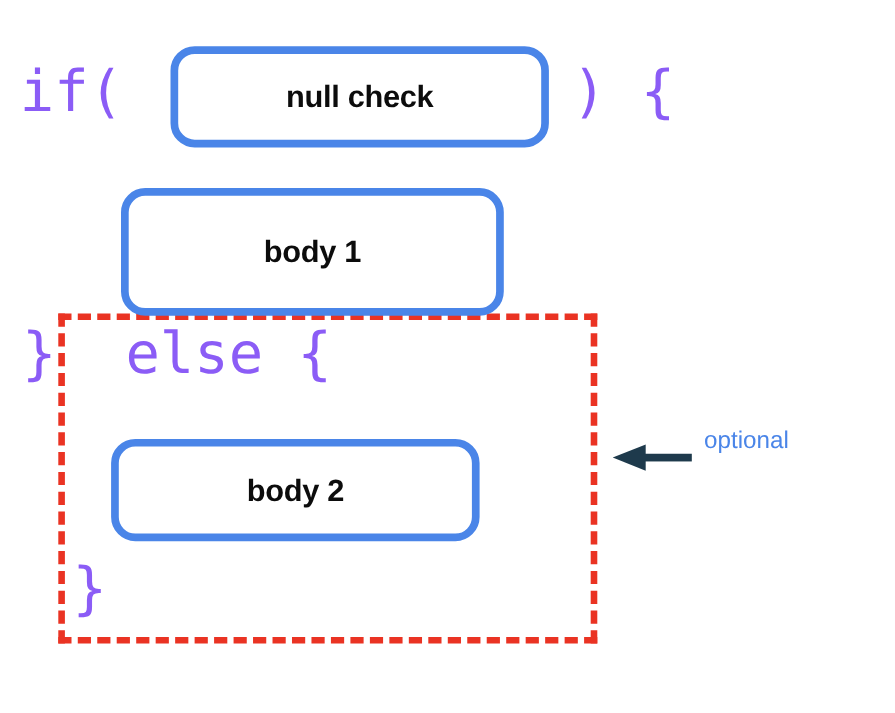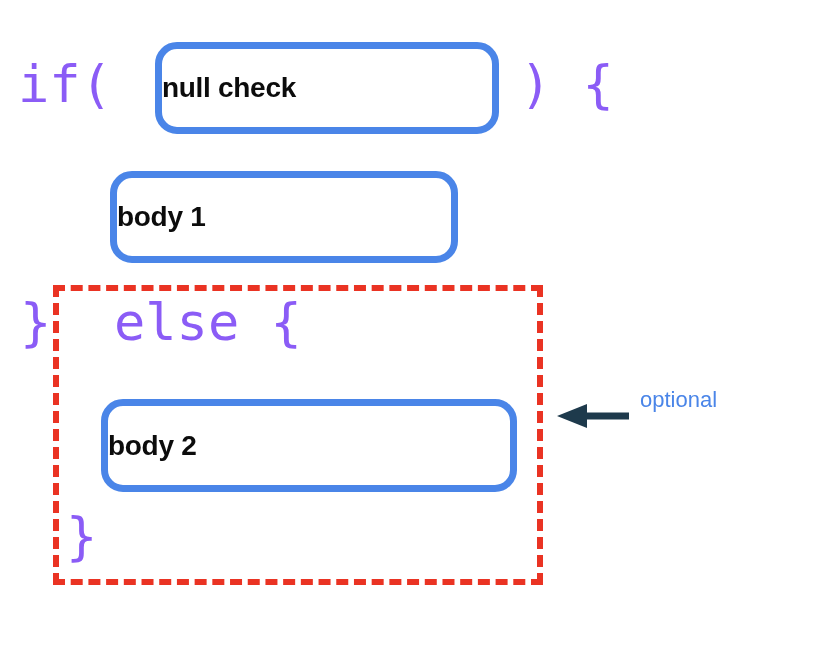--- a/index.html
+++ b/index.html
@@ -60,43 +60,43 @@
 
   
   .blue-box {
     position: absolute;
     box-sizing: border-box;
     background: #ffffff;
     border: 7px solid #4a85e8;
     border-radius: 22px;
     display: flex;
     align-items: center;
-    justify-content: flex-start;
+    justify-content: center;
     font-family: "Liberation Sans", sans-serif;
     font-weight: bold;
     font-size: 28px;
     color: #0c0c0c;
     letter-spacing: -0.3px;
   }
   #box-null-check {
     left: 155px;
     top: 42px;
     width: 344px;
     height: 92px;
   }
   #box-body-1 {
     left: 110px;
     top: 171px;
     width: 348px;
-    height: 92px;
+    height: 116px;
   }
   #box-body-2 {
     left: 101px;
     top: 399px;
-    width: 416px;
+    width: 335px;
     height: 93px;
   }
 
   
   #dashed-region {
     position: absolute;
     left: 53px;
     top: 285px;
     width: 490px;
     height: 300px;

